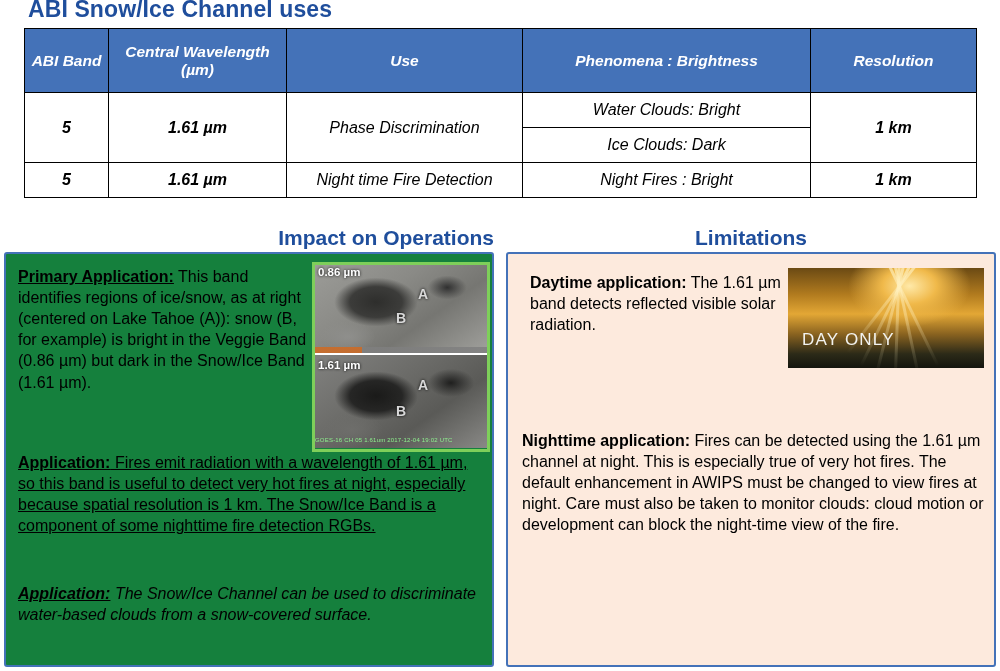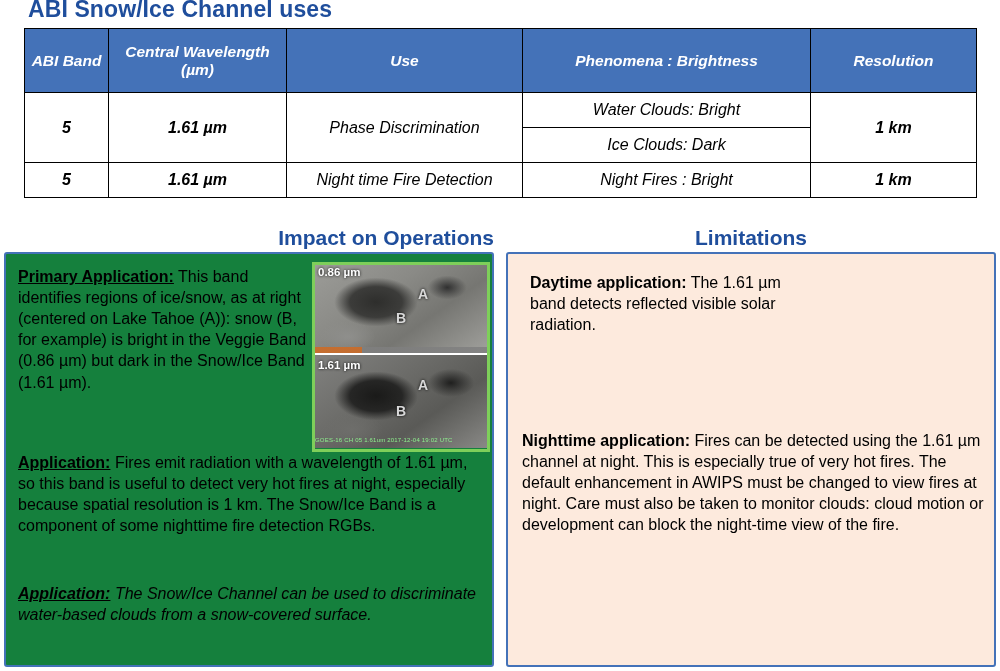--- a/index.html
+++ b/index.html
@@ -107,20 +107,21 @@
   
   #impact-p1 {
     position: absolute;
     left: 12px; top: 12px;
     width: 295px;
   }
   #impact-p2 {
     position: absolute;
     left: 12px; top: 198px;
     width: 464px;
+    text-decoration: underline;
   }
   #impact-p3 {
     position: absolute;
     left: 12px; top: 329px;
     width: 464px;
     font-style: italic;
   }
 
   
   #limit-p1 {
@@ -309,19 +310,28 @@
       <span class="ul-b">Application:</span><span> The Snow/Ice Channel can be used to discriminate water-based clouds from a snow-covered surface.</span>
     </div>
   </div>
 
   <div class="panel" id="limit-panel">
 
     <div class="ptext" id="limit-p1">
       <b>Daytime application:</b><span> The 1.61 µm  band detects reflected visible solar radiation.</span>
     </div>
 
+    <div class="dayphoto">
+      <div class="ray" style="left:116px; transform: rotate(14deg);"></div>
+      <div class="ray" style="left:124px; transform: rotate(26deg);"></div>
+      <div class="ray" style="left:110px; transform: rotate(2deg);"></div>
+      <div class="ray" style="left:104px; transform: rotate(-12deg);"></div>
+      <div class="ray" style="left:96px; transform: rotate(-26deg);"></div>
+      <div class="ray" style="left:132px; transform: rotate(38deg);"></div>
+      <div class="daytext">DAY ONLY</div>
+    </div>
 
     <div class="ptext" id="limit-p2">
       <b>Nighttime application:</b><span>  Fires can be detected using the 1.61 µm channel at night.  This is especially true of very hot fires.  The default enhancement in AWIPS must be changed to view fires at night.  Care must also be taken to monitor clouds:  cloud motion or development can block the night-time view of the fire.</span>
     </div>
   </div>
 
 </div>
 
 </body></html>

